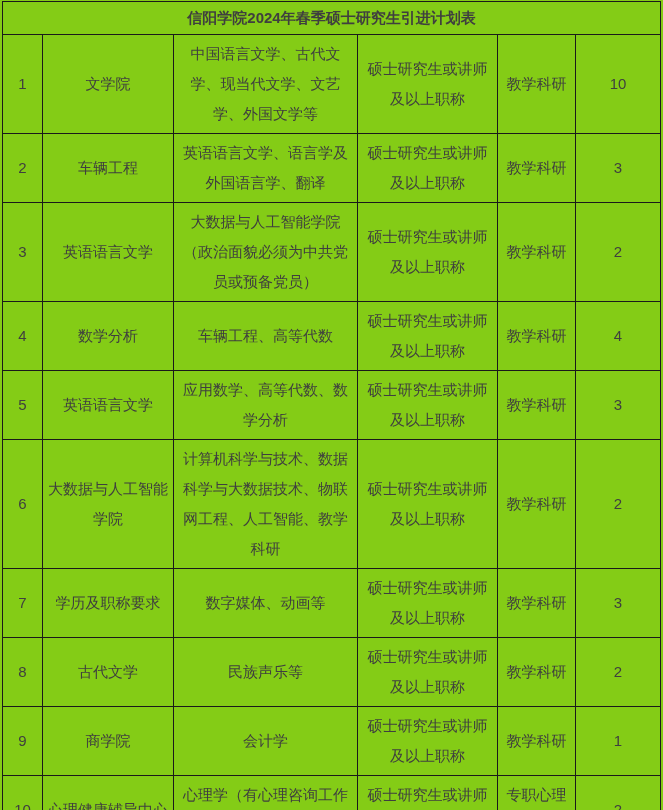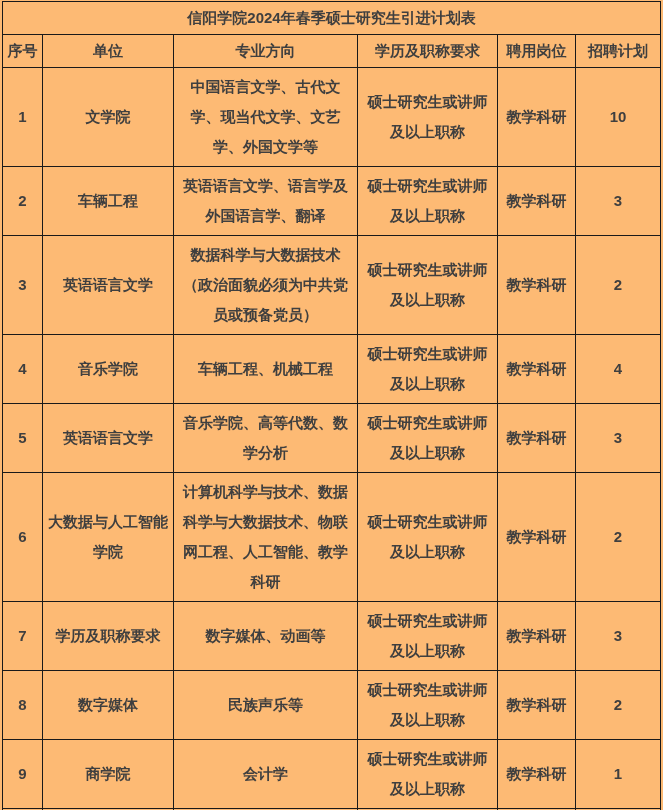--- a/index.html
+++ b/index.html
@@ -6,21 +6,21 @@
     margin: 0;
     padding: 0;
     background: #ffffff;
     font-family: "Liberation Sans", "DejaVu Sans", sans-serif;
   }
   .page {
     width: 663px;
     height: 810px;
     box-sizing: border-box;
     padding: 1px 2px 16px 2px;
-    background: #fdba74;
+    background: #84cc16;
     overflow: hidden;
   }
   table.recruit {
     border-collapse: collapse;
     width: 658px;
     table-layout: fixed;
     color: #3f3f3f;
   }
   table.recruit td, table.recruit th {
     border: 1px solid #1a1a1a;
@@ -37,21 +37,21 @@
     height: 33px;
     padding: 2px;
   }
   tr.header-row th {
     font-weight: bold;
     height: 33px;
     padding: 2px;
   }
   tbody td {
     line-height: 30px;
-    font-weight: bold;
+    font-weight: normal;
   }
   
   tbody tr:nth-child(1)  { height: 97px; }
   tbody tr:nth-child(2)  { height: 68px; }
   tbody tr:nth-child(3)  { height: 96px; }
   tbody tr:nth-child(4)  { height: 57px; }
   tbody tr:nth-child(5)  { height: 61px; }
   tbody tr:nth-child(6)  { height: 124px; }
   tbody tr:nth-child(7)  { height: 60px; }
   tbody tr:nth-child(8)  { height: 63px; }
@@ -74,28 +74,20 @@
         <col class="c-unit">
         <col class="c-major">
       <col class="c-req">
         <col class="c-pos">
         <col class="c-plan">
     </colgroup>
     <thead>
       <tr class="title-row">
         <td colspan="6">信阳学院2024年春季硕士研究生引进计划表</td>
       </tr>
-      <tr class="header-row" id="header-row">
-          <th>序号</th>
-          <th>单位</th>
-          <th>专业方向</th>
-          <th>学历及职称要求</th>
-          <th>聘用岗位</th>
-          <th>招聘计划</th>
-        </tr>
     </thead>
     <tbody id="table-body">
         <tr>
     <td>1</td>
     <td>文学院</td>
     <td>中国语言文学、古代文学、现当代文学、文艺学、外国文学等</td>
     <td>硕士研究生或讲师及以上职称</td>
     <td>教学科研</td>
     <td>10</td>
   </tr>
@@ -103,37 +95,37 @@
     <td>2</td>
     <td>车辆工程</td>
     <td>英语语言文学、语言学及外国语言学、翻译</td>
     <td>硕士研究生或讲师及以上职称</td>
     <td>教学科研</td>
     <td>3</td>
   </tr>
         <tr>
     <td>3</td>
     <td>英语语言文学</td>
-    <td>数据科学与大数据技术（政治面貌必须为中共党员或预备党员）</td>
+    <td>大数据与人工智能学院（政治面貌必须为中共党员或预备党员）</td>
     <td>硕士研究生或讲师及以上职称</td>
     <td>教学科研</td>
     <td>2</td>
   </tr>
         <tr>
     <td>4</td>
-    <td>音乐学院</td>
-    <td>车辆工程、机械工程</td>
+    <td>数学分析</td>
+    <td>车辆工程、高等代数</td>
     <td>硕士研究生或讲师及以上职称</td>
     <td>教学科研</td>
     <td>4</td>
   </tr>
         <tr>
     <td>5</td>
     <td>英语语言文学</td>
-    <td>音乐学院、高等代数、数学分析</td>
+    <td>应用数学、高等代数、数学分析</td>
     <td>硕士研究生或讲师及以上职称</td>
     <td>教学科研</td>
     <td>3</td>
   </tr>
         <tr>
     <td>6</td>
     <td>大数据与人工智能学院</td>
     <td>计算机科学与技术、数据科学与大数据技术、物联网工程、人工智能、教学科研</td>
     <td>硕士研究生或讲师及以上职称</td>
     <td>教学科研</td>
@@ -142,21 +134,21 @@
         <tr>
     <td>7</td>
     <td>学历及职称要求</td>
     <td>数字媒体、动画等</td>
     <td>硕士研究生或讲师及以上职称</td>
     <td>教学科研</td>
     <td>3</td>
   </tr>
         <tr>
     <td>8</td>
-    <td>数字媒体</td>
+    <td>古代文学</td>
     <td>民族声乐等</td>
     <td>硕士研究生或讲师及以上职称</td>
     <td>教学科研</td>
     <td>2</td>
   </tr>
         <tr>
     <td>9</td>
     <td>商学院</td>
     <td>会计学</td>
     <td>硕士研究生或讲师及以上职称</td>

